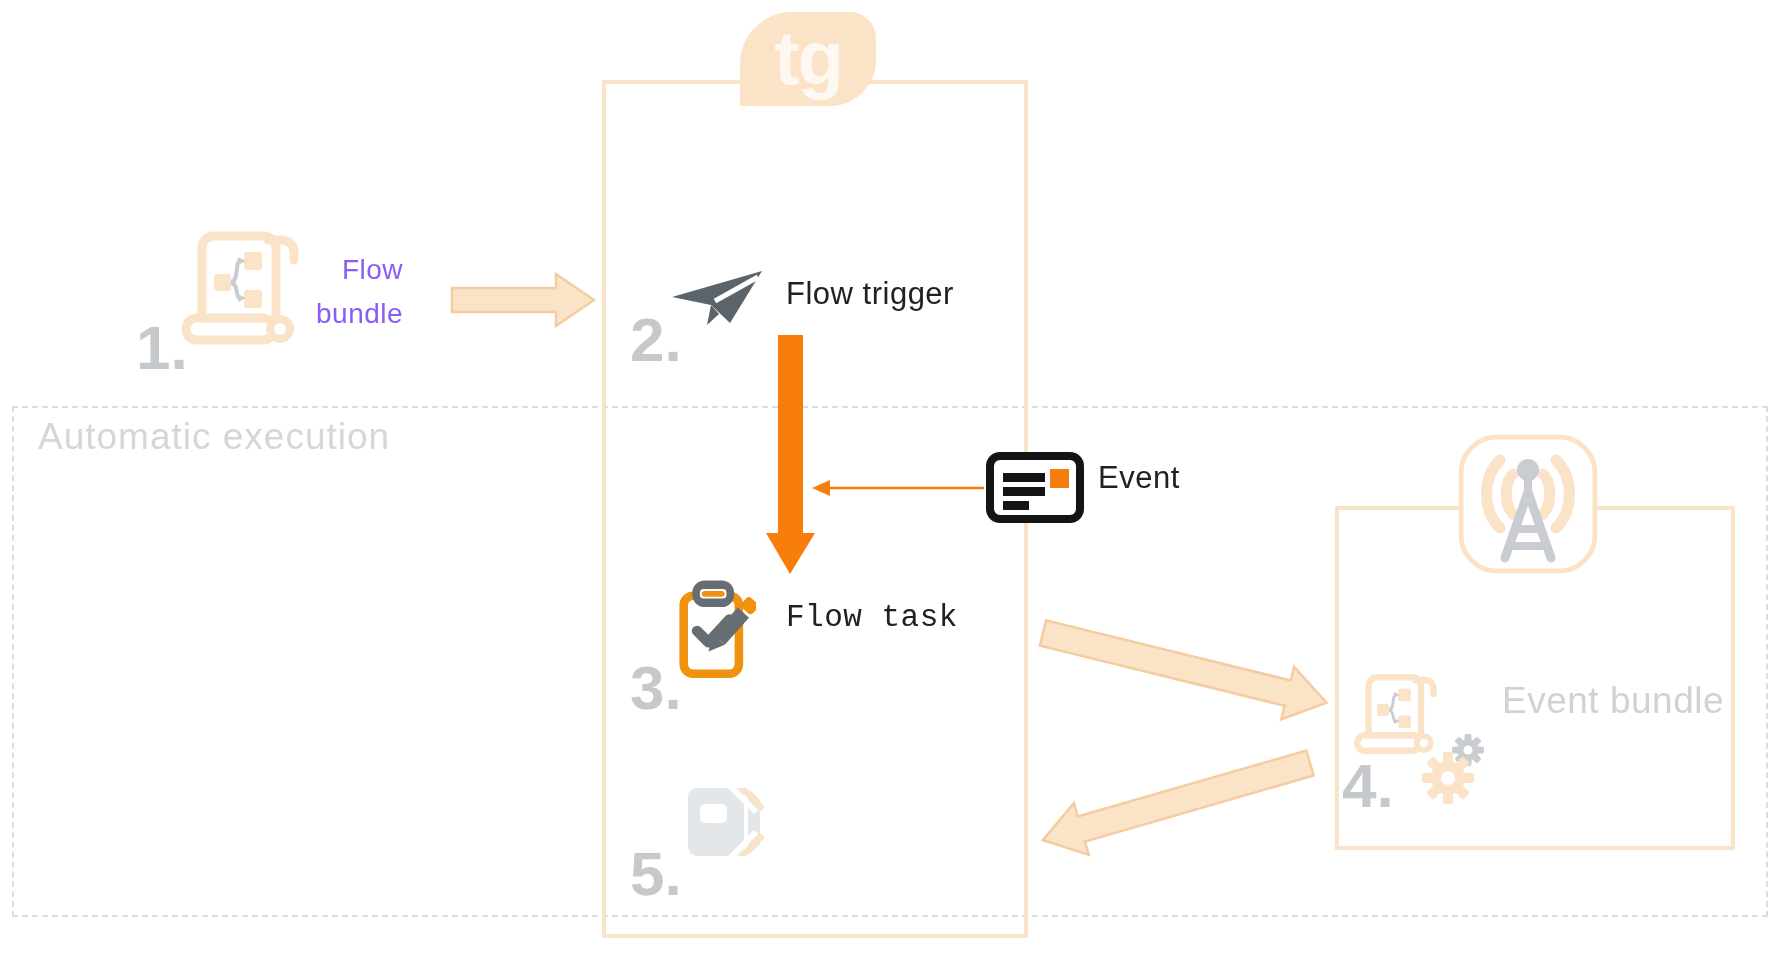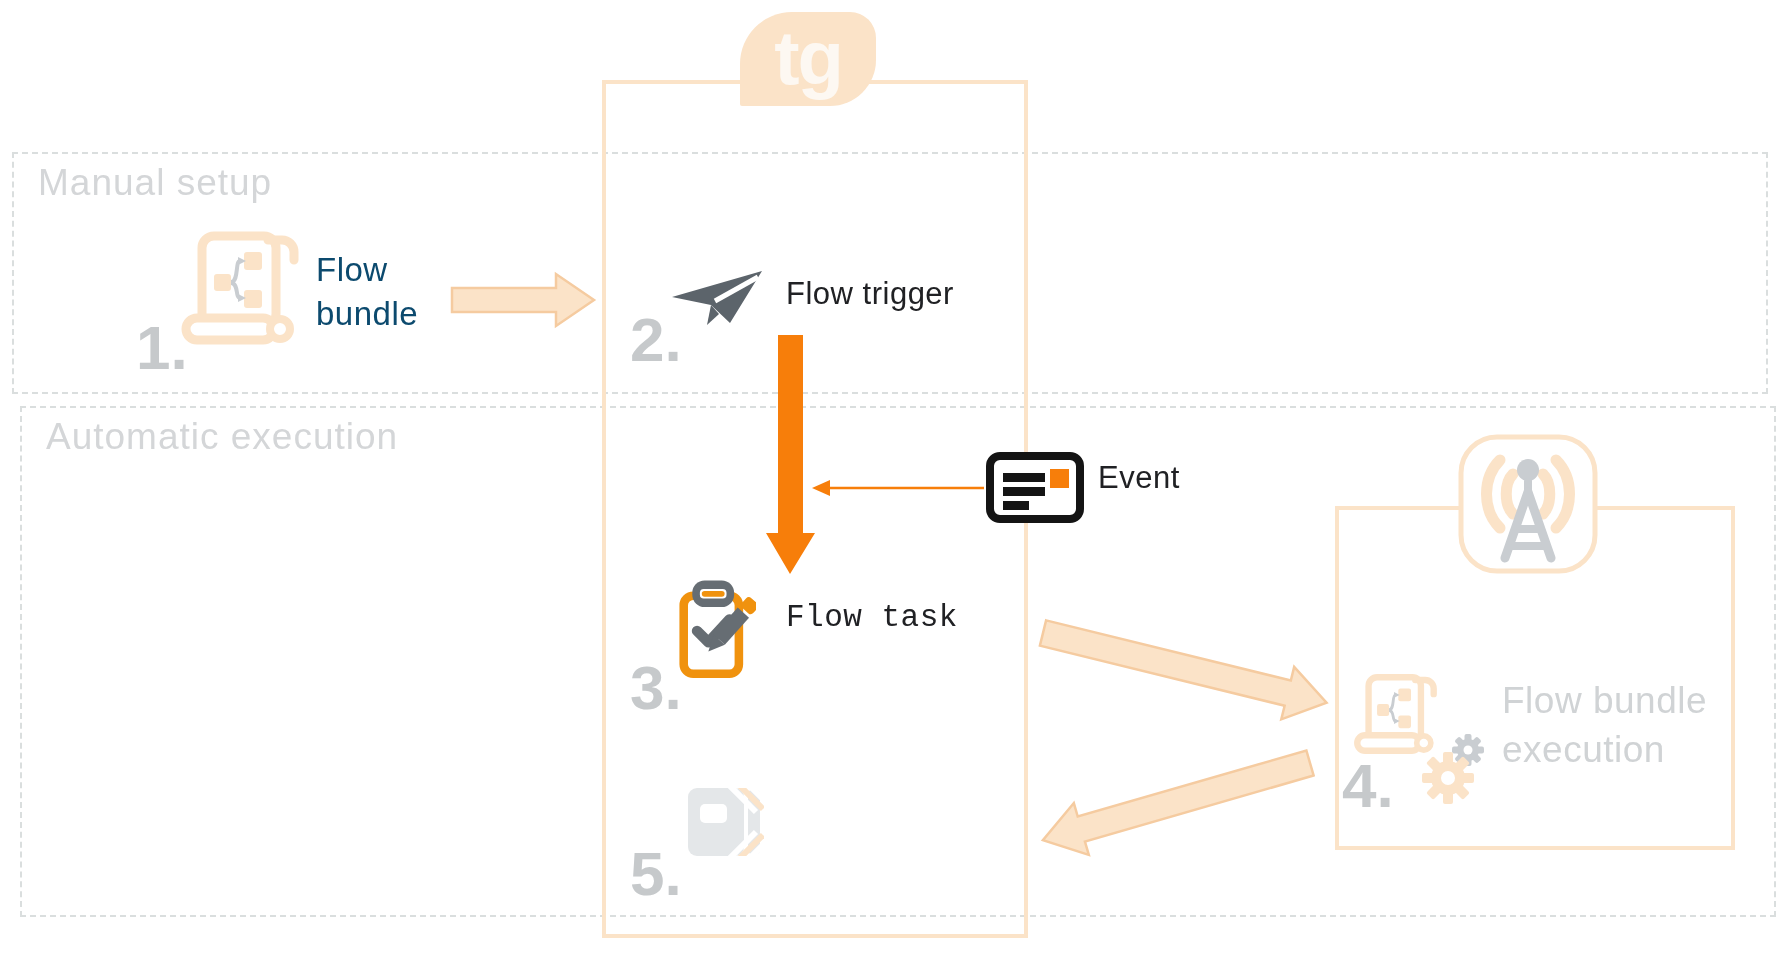--- a/index.html
+++ b/index.html
@@ -8,36 +8,33 @@
   
   .section{position:absolute;border:2px dashed #DADEDE;box-sizing:border-box;background:transparent;z-index:1;}
   .section-label{position:absolute;left:24px;top:8px;font-size:37px;color:#D4D6D8;letter-spacing:1px;font-weight:400;}
   
   .tg-box{position:absolute;left:602px;top:80px;width:426px;height:858px;border:4px solid #FBE3C8;box-sizing:border-box;background:transparent;z-index:2;}
   .exec-box{position:absolute;left:1335px;top:506px;width:400px;height:344px;border:4px solid #FBE3C8;box-sizing:border-box;background:#fff;z-index:2;}
   .tg-logo{position:absolute;left:740px;top:12px;width:136px;height:94px;background:#FBE3C8;border-radius:52px 26px 46px 2px;z-index:6;display:flex;align-items:center;justify-content:center;}
   .tg-logo span{font-size:76px;font-weight:700;color:#FDF8F2;letter-spacing:-2px;transform:translateY(-2px);}
   
   .lbl-dark{position:absolute;font-size:31px;color:#202124;letter-spacing:0.5px;z-index:4;white-space:nowrap;}
-  .lbl-gray{position:absolute;font-size:33px;color:#0c4a6e;letter-spacing:0.5px;z-index:4;white-space:nowrap;line-height:44px;}
+  .lbl-gray{position:absolute;font-size:28px;color:#8b5cf6;letter-spacing:0.5px;z-index:4;white-space:nowrap;line-height:44px;text-align:right;}
   .lbl-gray-lg{position:absolute;font-size:37px;color:#D0D3D5;letter-spacing:0.5px;z-index:4;white-space:nowrap;line-height:49px;}
   .step-num{position:absolute;font-size:62px;font-weight:700;color:#C6C9CB;z-index:3;}
   .icon{position:absolute;z-index:6;}
   .overlay{position:absolute;left:0;top:0;width:1790px;height:960px;z-index:5;pointer-events:none;}
 </style>
 </head>
 <body>
 
 <div class="canvas">
 
-  <div class="section" style="left:12px;top:152px;width:1756px;height:242px;">
-    <div class="section-label">Manual setup</div>
-  </div>
 
-  <div class="section" style="left:20px;top:406px;width:1756px;height:511px;">
+  <div class="section" style="left:12px;top:406px;width:1756px;height:511px;">
     <div class="section-label">Automatic execution</div>
   </div>
 
   <div class="tg-box"></div>
 
   <div class="exec-box"></div>
 
   <div class="tg-logo">
     <span>tg</span>
   </div>
@@ -143,22 +140,21 @@
         <rect x="-5" y="-26" width="10" height="12" rx="2" transform="rotate(180)"></rect>
         <rect x="-5" y="-26" width="10" height="12" rx="2" transform="rotate(225)"></rect>
         <rect x="-5" y="-26" width="10" height="12" rx="2" transform="rotate(270)"></rect>
         <rect x="-5" y="-26" width="10" height="12" rx="2" transform="rotate(315)"></rect>
       </g>
       <circle r="17"></circle>
         <circle r="7" fill="#fff"></circle>
     </g>
   </svg>
   <div class="lbl-gray-lg" style="left:1502px;top:676px;">
-    <div>Flow bundle</div>
-    <div>execution</div>
+    <div>Event bundle</div>
   </div>
   <div class="step-num" style="left:1342px;top:750px;">4.</div>
 
   <svg class="icon" style="left:686px;top:788px;" width="78" height="68" viewBox="0 0 78 68">
     <rect x="62" y="2" width="12" height="64" rx="4" fill="#E4E7E9"></rect>
     <rect x="2" y="0" width="56" height="68" rx="9" fill="#E4E7E9"></rect>
     <rect x="14" y="16" width="27" height="19" rx="5" fill="#fff"></rect>
     <g stroke-width="6" fill="none">
       <line x1="40" y1="-6" x2="70" y2="24" stroke="#fff"></line>
       <line x1="47" y1="-9" x2="77" y2="21" stroke="#FBE3C8"></line>

